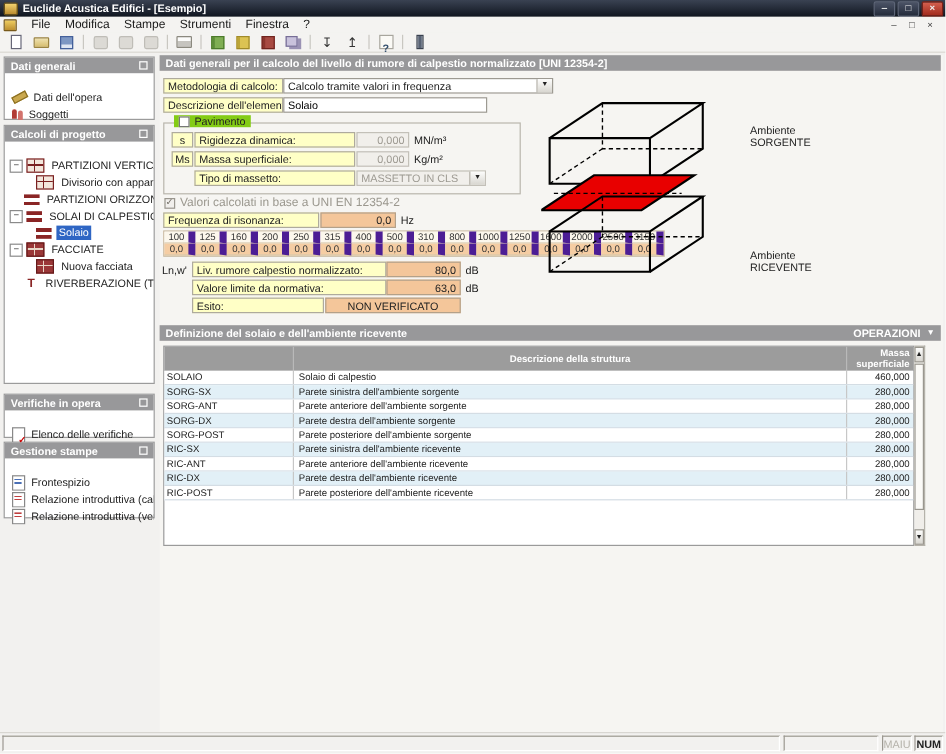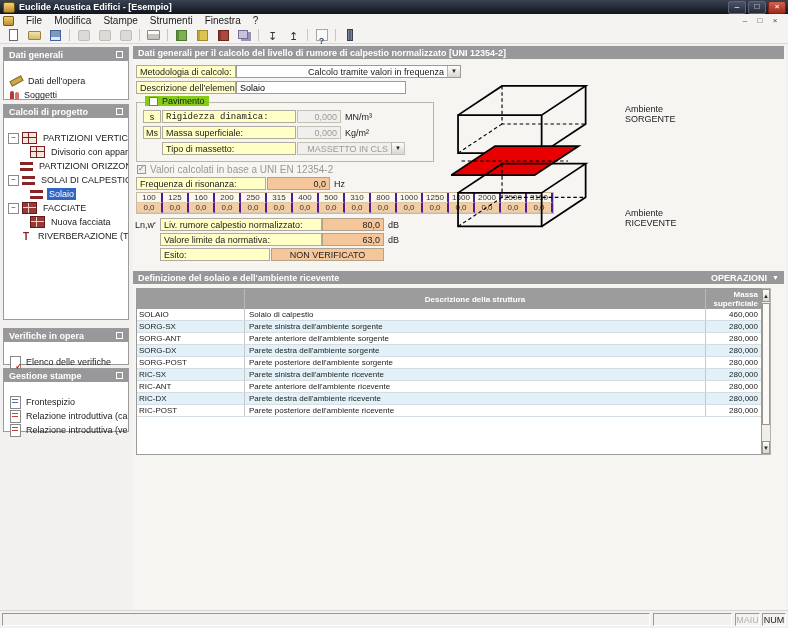--- a/index.html
+++ b/index.html
@@ -94,39 +94,39 @@
   .lbl{position:absolute;height:13px;background:#ffffc6;border:1px solid #aeaa9d;font-size:9px;
     display:flex;align-items:center;padding:0 3px;box-sizing:border-box;white-space:nowrap;overflow:hidden;}
   .val-o{position:absolute;height:13px;background:#f4c69a;border:1px solid #b3a18a;font-size:9px;
     display:flex;align-items:center;justify-content:flex-end;padding:0 3px;box-sizing:border-box;}
   .val-d{position:absolute;height:13px;background:#f1efeb;border:1px solid #c3c0b8;color:#9d9a92;font-size:9px;
     display:flex;align-items:center;justify-content:flex-end;padding:0 3px;box-sizing:border-box;}
   .inp{position:absolute;height:13px;background:#fff;border:1px solid #9d9a92;font-size:9px;
     font-family:"Liberation Sans",sans-serif;padding:0 3px;box-sizing:border-box;}
   .ddown{position:absolute;height:13px;background:#fff;border:1px solid #9d9a92;font-size:9px;
     display:flex;align-items:center;box-sizing:border-box;}
-  .ddown .dtext{flex:1;padding:0 3px;white-space:nowrap;overflow:hidden;text-align:right;}
+  .ddown .dtext{flex:1;padding:0 3px;white-space:nowrap;overflow:hidden;}
   .dd-arrow{width:12px;height:11px;background:linear-gradient(#fdfdfc,#d8d6d0);border-left:1px solid #b5b2aa;
     font-size:6px;line-height:11px;text-align:center;color:#222;flex:none;}
   .ddown.dis{background:#f1efeb;color:#9d9a92;border-color:#c3c0b8;}
   .unit{position:absolute;font-size:9px;color:#222;height:13px;display:flex;align-items:center;}
   .pfx{position:absolute;font-size:9px;height:13px;display:flex;align-items:center;}
   .pfx.box{background:#ffffc6;border:1px solid #aeaa9d;justify-content:center;box-sizing:border-box;}
   .gbox{position:absolute;border:1px solid #b9b6ac;}
   .gbox-legend{position:absolute;top:-7px;left:8px;background:#84cc16;padding:0 4px;
     display:flex;align-items:center;gap:4px;font-size:9px;}
   .cb{width:9px;height:9px;border:1px solid #777;background:#fff;display:inline-block;
     box-sizing:border-box;position:relative;flex:none;}
   .cb.checked.dis{background:#f1efec;border-color:#9a978f;}
   .cb.checked::before{content:"\2713";position:absolute;left:0px;top:-2px;font-size:8px;color:#75726a;}
   .cbrow{position:absolute;display:flex;align-items:center;gap:4px;font-size:10px;color:#9b988f;}
 
   .freq{position:absolute;border:1px solid #c9b99f;display:grid;grid-template-columns:repeat(16,26px);}
   .fcell{height:10px;font-size:8px;display:flex;align-items:center;justify-content:center;
-    border-right:2px solid #4c1d95;border-bottom:1px solid #d8c8ad;box-sizing:border-box;}
+    border-right:6px solid #4c1d95;border-bottom:1px solid #d8c8ad;box-sizing:border-box;}
   .fhead{background:#fcf7ec;color:#333;}
   .fval{background:#f5cda3;color:#333;}
 
   
   .diagram{position:absolute;}
   .dia-label{position:absolute;width:86px;font-size:9px;color:#222;line-height:10px;}
 
   
   .ops{margin-left:auto;display:flex;align-items:center;gap:5px;font-size:9px;font-weight:bold;}
   .caret{font-size:7px;}
@@ -151,21 +151,21 @@
   .sfill{flex:1;}
 
   
   .statusbar{position:absolute;left:0;bottom:0;width:100%;height:18px;background:#f2f1ef;
     border-top:1px solid #d8d6d1;box-sizing:border-box;font-size:9px;}
   .sb-panel{position:absolute;top:2px;height:13px;border:1px solid;border-color:#9b9890 #fff #fff #9b9890;
     box-sizing:border-box;display:flex;align-items:center;justify-content:center;}
   .sb1{left:2px;width:648px;}
   .sb2{left:653px;width:79px;}
   .sb-maiu{left:735px;width:25px;color:#b5b2aa;}
-  .sb-num{left:762px;width:24px;color:#222;}
+  .sb-num{left:762px;width:24px;color:#222;font-weight:bold;}
 </style>
 </head>
 <body>
 
 <div id="app">
 
   <div class="titlebar">
     <span class="app-ic"></span>
     <span class="t-title">Euclide Acustica Edifici - [Esempio]</span>
     <span class="win-btns">
@@ -360,21 +360,21 @@
 
     <div class="lbl" style="left:3px;top:35px;width:100px;">Descrizione dell'elemento:</div>
     <input class="inp" style="left: 103px; top: 35px; width: 170px;" value="Solaio">
 
     <div class="gbox" style="left:3px;top:56px;width:296px;height:58px;">
       <div class="gbox-legend">
         <span class="cb"></span>
         <span>Pavimento</span>
       </div>
       <div class="pfx box" style="left:6px;top:7px;width:18px;">s</div>
-      <div class="lbl" style="left:25px;top:7px;width:134px;font-family:Liberation Mono, monospace;">Rigidezza dinamica:</div>
+      <div class="lbl" style="left:25px;top:7px;width:134px;">Rigidezza dinamica:</div>
       <div class="val-d" style="left:160px;top:7px;width:44px;">0,000</div>
       <div class="unit" style="left:208px;top:7px;">MN/m³</div>
 
       <div class="pfx box" style="left:6px;top:23px;width:18px;">Ms</div>
       <div class="lbl" style="left:25px;top:23px;width:134px;">Massa superficiale:</div>
       <div class="val-d" style="left:160px;top:23px;width:44px;">0,000</div>
       <div class="unit" style="left:208px;top:23px;">Kg/m²</div>
 
       <div class="lbl" style="left:25px;top:39px;width:134px;">Tipo di massetto:</div>
       <div class="ddown dis" style="left:160px;top:39px;width:108px;">

